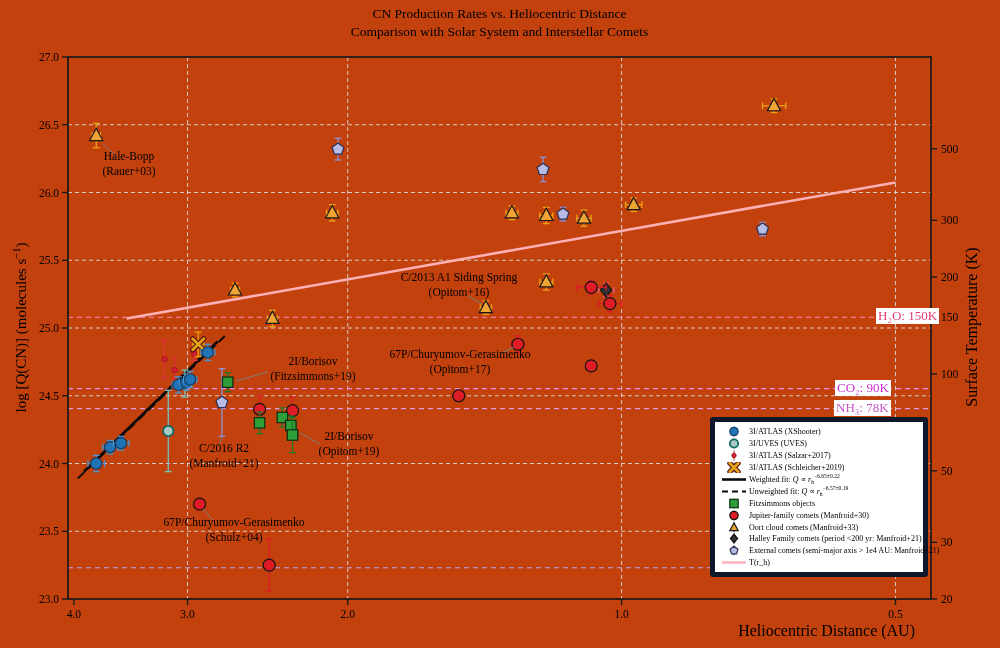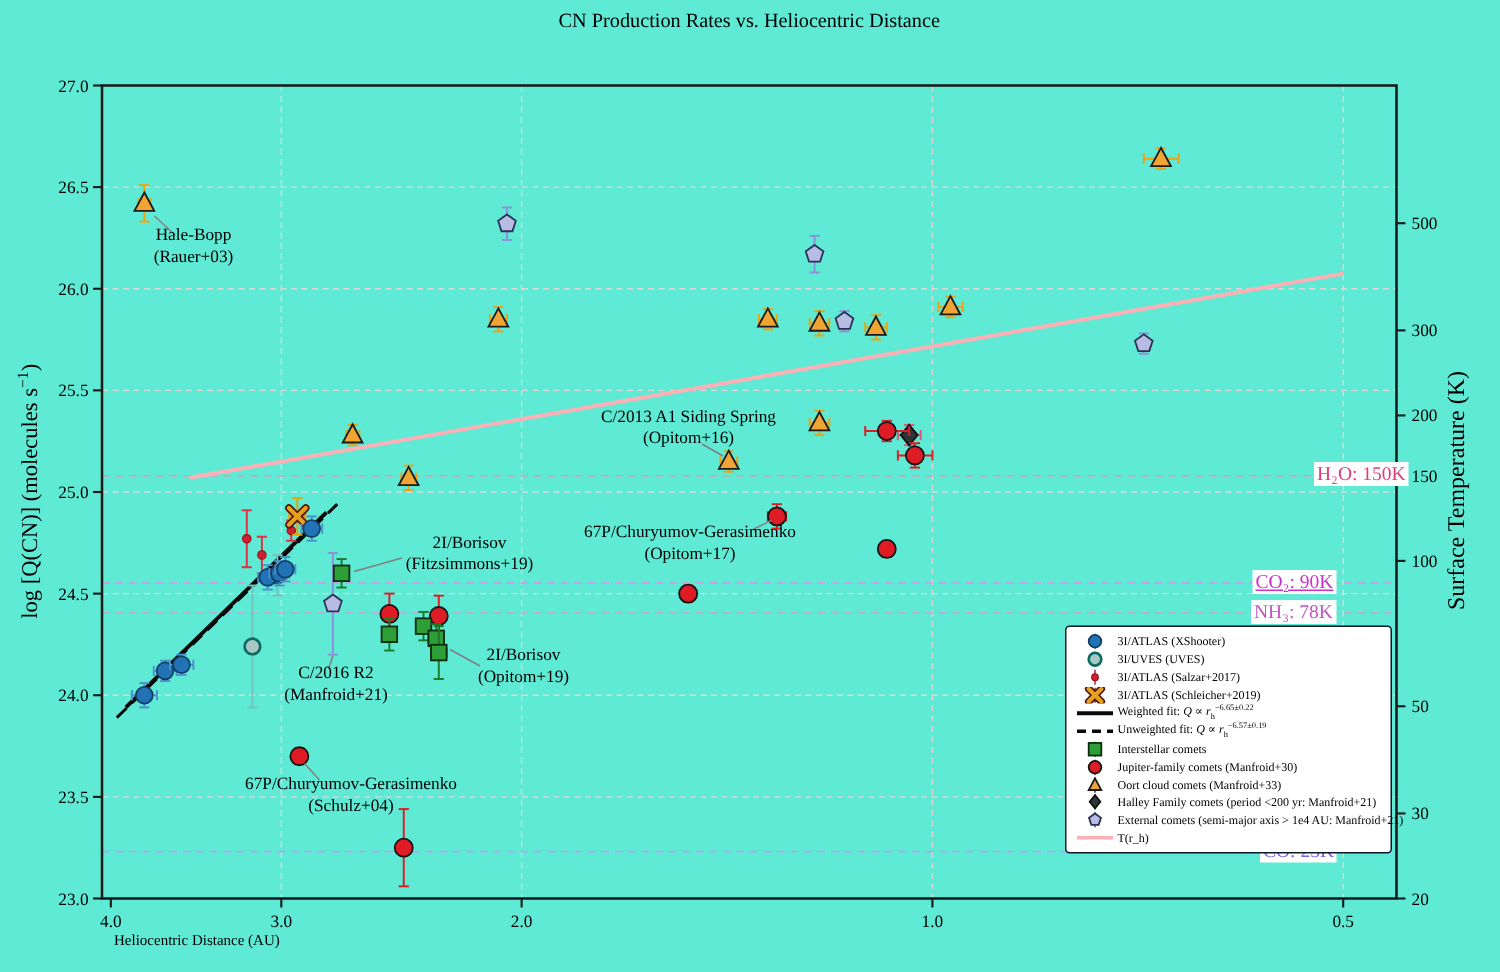--- a/index.html
+++ b/index.html
@@ -1,40 +1,41 @@
 <!DOCTYPE html>
 <html><head>
 <meta charset="utf-8">
 <style>
   html,body{margin:0;padding:0;background:#fff;}
-  #fig{position:relative;width:1000px;height:648px;background:#5eead4;
+  #fig{position:relative;width:1000px;height:648px;background:#c2410c;
        font-family:"Liberation Serif","DejaVu Serif",serif;color:#000;overflow:hidden;}
   #chart-svg{position:absolute;left:0;top:0;}
   .title-block{position:absolute;left:68px;top:5px;width:863px;text-align:center;line-height:18px;}
   .title-line{font-size:13.5px;color:#000;}
   .ylabel-left{position:absolute;left:-95px;top:318px;width:230px;text-align:center;
     transform:rotate(-90deg);transform-origin:center;font-size:15px;}
   .ylabel-right{position:absolute;left:857px;top:318px;width:230px;text-align:center;
     transform:rotate(-90deg);transform-origin:center;font-size:16px;}
-  .xlabel{position:absolute;left:76px;top:622px;width:863px;text-align:left;font-size:10px;}
+  .xlabel{position:absolute;left:52px;top:622px;width:863px;text-align:right;font-size:16px;}
   sup{font-size:70%;} sub{font-size:70%;}
   .temp-label{position:absolute;font-size:13px;background:#ffffff;padding:0 2px;white-space:nowrap;}
   #legend{position:absolute;left:710px;top:417px;width:218px;background:#fff;
-    border:1px solid #0f172a;border-radius:3px;padding:4px 4px 3px 4px;box-sizing:border-box;}
+    border:5px solid #0f172a;border-radius:3px;padding:4px 4px 3px 4px;box-sizing:border-box;}
   .lrow{display:flex;align-items:center;height:11.9px;}
   .lmark{width:30px;flex:0 0 30px;display:flex;justify-content:center;align-items:center;}
   .ltext{font-size:8px;white-space:nowrap;color:#000;}
   .ltext i{font-style:italic;}
 </style>
 </head>
 <body>
 
 <div id="fig">
   <div class="title-block">
     <div class="title-line">CN Production Rates vs. Heliocentric Distance</div>
+    <div class="title-line">Comparison with Solar System and Interstellar Comets</div>
   </div>
 
   <svg id="chart-svg" width="1000" height="648">
       <line x1="68" x2="931" y1="531.25" y2="531.25" stroke="#d9d9d9" stroke-width="0.9" stroke-dasharray="4 3"></line>
       <line x1="68" x2="931" y1="463.5" y2="463.5" stroke="#d9d9d9" stroke-width="0.9" stroke-dasharray="4 3"></line>
       <line x1="68" x2="931" y1="395.75" y2="395.75" stroke="#d9d9d9" stroke-width="0.9" stroke-dasharray="4 3"></line>
       <line x1="68" x2="931" y1="328" y2="328" stroke="#d9d9d9" stroke-width="0.9" stroke-dasharray="4 3"></line>
       <line x1="68" x2="931" y1="260.25" y2="260.25" stroke="#d9d9d9" stroke-width="0.9" stroke-dasharray="4 3"></line>
       <line x1="68" x2="931" y1="192.5" y2="192.5" stroke="#d9d9d9" stroke-width="0.9" stroke-dasharray="4 3"></line>
       <line x1="68" x2="931" y1="124.75" y2="124.75" stroke="#d9d9d9" stroke-width="0.9" stroke-dasharray="4 3"></line>
@@ -398,21 +399,21 @@
       <line x1="895.4707108326191" x2="895.4707108326191" y1="599" y2="605" stroke="#1a1a1a" stroke-width="1.4"></line>
       <text x="895.4707108326191" y="618" text-anchor="middle" font-size="11.5px" fill="#000" font-family="&quot;Liberation Serif&quot;,&quot;DejaVu Serif&quot;,serif">0.5</text>
     </svg>
 
   <div class="ylabel-left"><span>log [Q(CN)] (molecules s</span><sup>−1</sup><span>)</span></div>
   <div class="ylabel-right">Surface Temperature (K)</div>
   <div class="xlabel">Heliocentric Distance (AU)</div>
 
   <div id="temp-labels">
       <div class="temp-label" style="color: rgb(226, 58, 120); top: 308.2px; left: 876px;">H₂O: 150K</div>
-      <div class="temp-label" style="color: rgb(204, 47, 204); top: 379.643px; left: 835px; text-decoration: underline;">CO₂: 90K</div>
+      <div class="temp-label" style="color: rgb(204, 47, 204); top: 379.643px; left: 835px;">CO₂: 90K</div>
       <div class="temp-label" style="color: rgb(195, 83, 195); top: 399.657px; left: 834px;">NH₃: 78K</div>
       <div class="temp-label" style="color: rgb(123, 99, 227); top: 558.792px; left: 840px;">CO: 25K</div>
     </div>
 
   <div id="legend">
       <div class="lrow">
         <span class="lmark">
           <svg width="28" height="11">
             <line x1="14" x2="14" y1="0.5" y2="10.5" stroke="#123f66" stroke-width="0.9"></line>
             <circle cx="14" cy="5.5" r="4.2" fill="#2273b6" stroke="#123f66" stroke-width="1.2"></circle>
@@ -464,21 +465,21 @@
         </span>
         <span class="ltext">Unweighted fit: <i>Q</i> ∝ <i>r</i><sub>h</sub><sup>−6.57±0.19</sup></span>
       </div>
       <div class="lrow">
         <span class="lmark">
           <svg width="28" height="11">
             <line x1="14" x2="14" y1="0.5" y2="10.5" stroke="#0c2d10" stroke-width="0.9"></line>
             <rect x="9.8" y="1.2999999999999998" width="8.4" height="8.4" fill="#2d9e38" stroke="#0c2d10" stroke-width="1.2"></rect>
           </svg>
         </span>
-        <span class="ltext">Interstellar comets</span>
+        <span class="ltext">Fitzsimmons objects</span>
       </div>
       <div class="lrow">
         <span class="lmark">
           <svg width="28" height="11">
             <line x1="14" x2="14" y1="0.5" y2="10.5" stroke="#141414" stroke-width="0.9"></line>
             <circle cx="14" cy="5.5" r="4.2" fill="#df1c26" stroke="#141414" stroke-width="1.2"></circle>
           </svg>
         </span>
         <span class="ltext">Jupiter-family comets (Manfroid+30)</span>
       </div>

